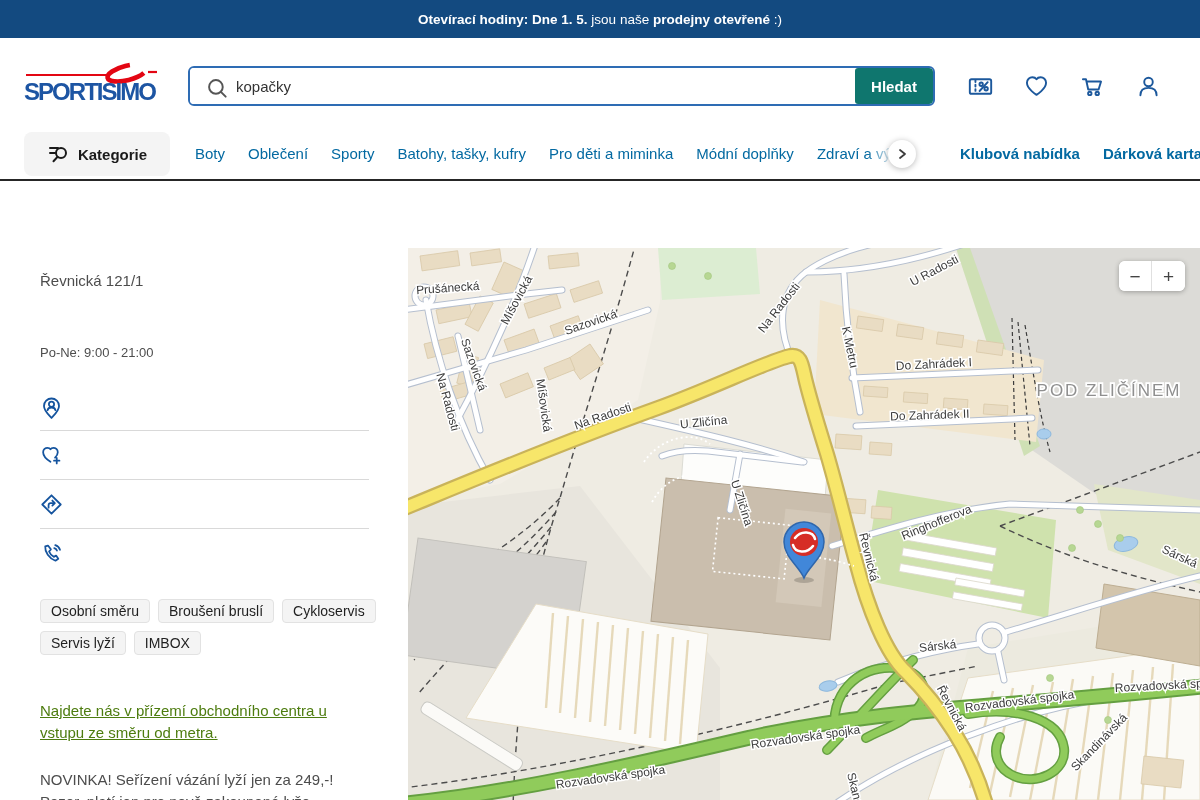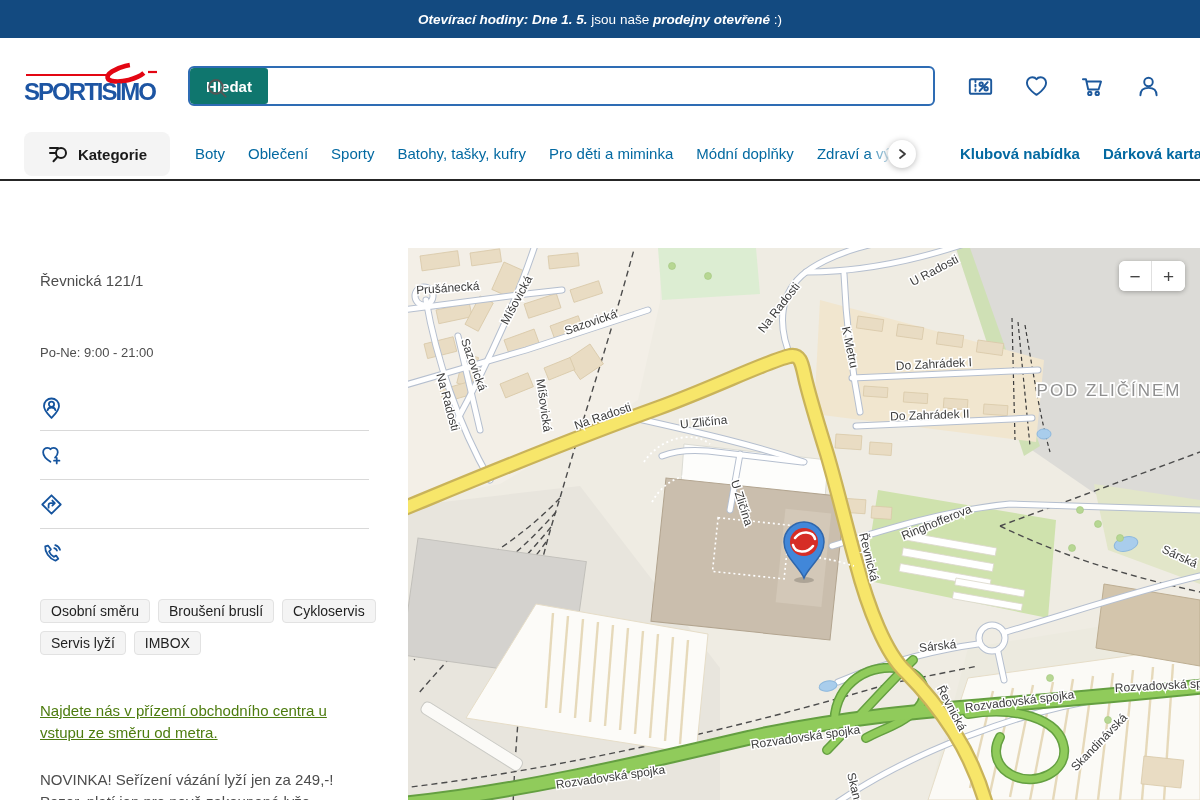--- a/index.html
+++ b/index.html
@@ -3,21 +3,21 @@
 <meta charset="utf-8">
 <style>
   * { margin:0; padding:0; box-sizing:border-box; }
   html,body { width:1200px; height:800px; overflow:hidden; background:#fff;
               font-family:"Liberation Sans", sans-serif; }
   #page { position:relative; width:1200px; height:800px; background:#fff; overflow:hidden; }
 
   
   .topbar { position:absolute; left:0; top:0; width:1200px; height:38px; background:#134a80;
             color:#fff; display:flex; align-items:center; justify-content:center; font-size:13.5px; }
-  .topbar b { font-weight:bold;font-style:italic; }
+  .topbar b { font-weight:bold; }
   .topbar span { white-space:pre; }
 
   
   .header { position:absolute; left:0; top:38px; width:1200px; height:90px; background:#fff; }
   .logo { position:absolute; left:24px; top:24px; width:134px; height:46px; }
   .searchwrap { position:absolute; left:188px; top:28px; width:747px; height:40px;
                 border:2px solid #2e6cb4; border-radius:6px; display:flex; background:#fff; overflow:hidden; }
   .searchwrap .mag { position:absolute; left:14px; top:7px; }
   .searchwrap input { flex:1; border:0; outline:none; padding:0 10px 0 46px; font-size:15px; color:#333;
                       font-family:"Liberation Sans", sans-serif; }
@@ -91,20 +91,21 @@
         <ellipse cx="103" cy="11" rx="20" ry="7.2" fill="none" stroke="#e30613" stroke-width="4.6" stroke-dasharray="66 18" stroke-dashoffset="-6"></ellipse>
       </g>
       <text x="0" y="38" font-size="24" font-weight="bold" fill="#1d55a3" textLength="133">SPORTISIMO</text>
     </svg>
 
     <div class="searchwrap">
       <svg class="mag" width="26" height="26" viewBox="0 0 24 24">
         <circle cx="11" cy="11" r="6.3" fill="none" stroke="#555" stroke-width="1.8"></circle>
         <path d="M15.6,15.6 L20,20" stroke="#555" stroke-width="1.8" stroke-linecap="round"></path>
       </svg>
+      <input type="text" value="kopačky" style="">
       <button class="searchbtn">Hledat</button>
     </div>
 
     <button class="hicon" style="left:960px;">
       <svg width="27" height="27" viewBox="0 0 24 24" fill="none" stroke="#1c589c" stroke-width="1.7" stroke-linecap="round">
         <rect x="2.5" y="5.5" width="19" height="13" rx="1.5"></rect>
         <path d="M7.5,6.5 v1.6 M7.5,10.4 v1.6 M7.5,14.3 v1.6"></path>
         <circle cx="12.6" cy="10" r="1.5"></circle>
         <circle cx="17" cy="14" r="1.5"></circle>
         <path d="M11.2,16 L18.4,8.2"></path>

